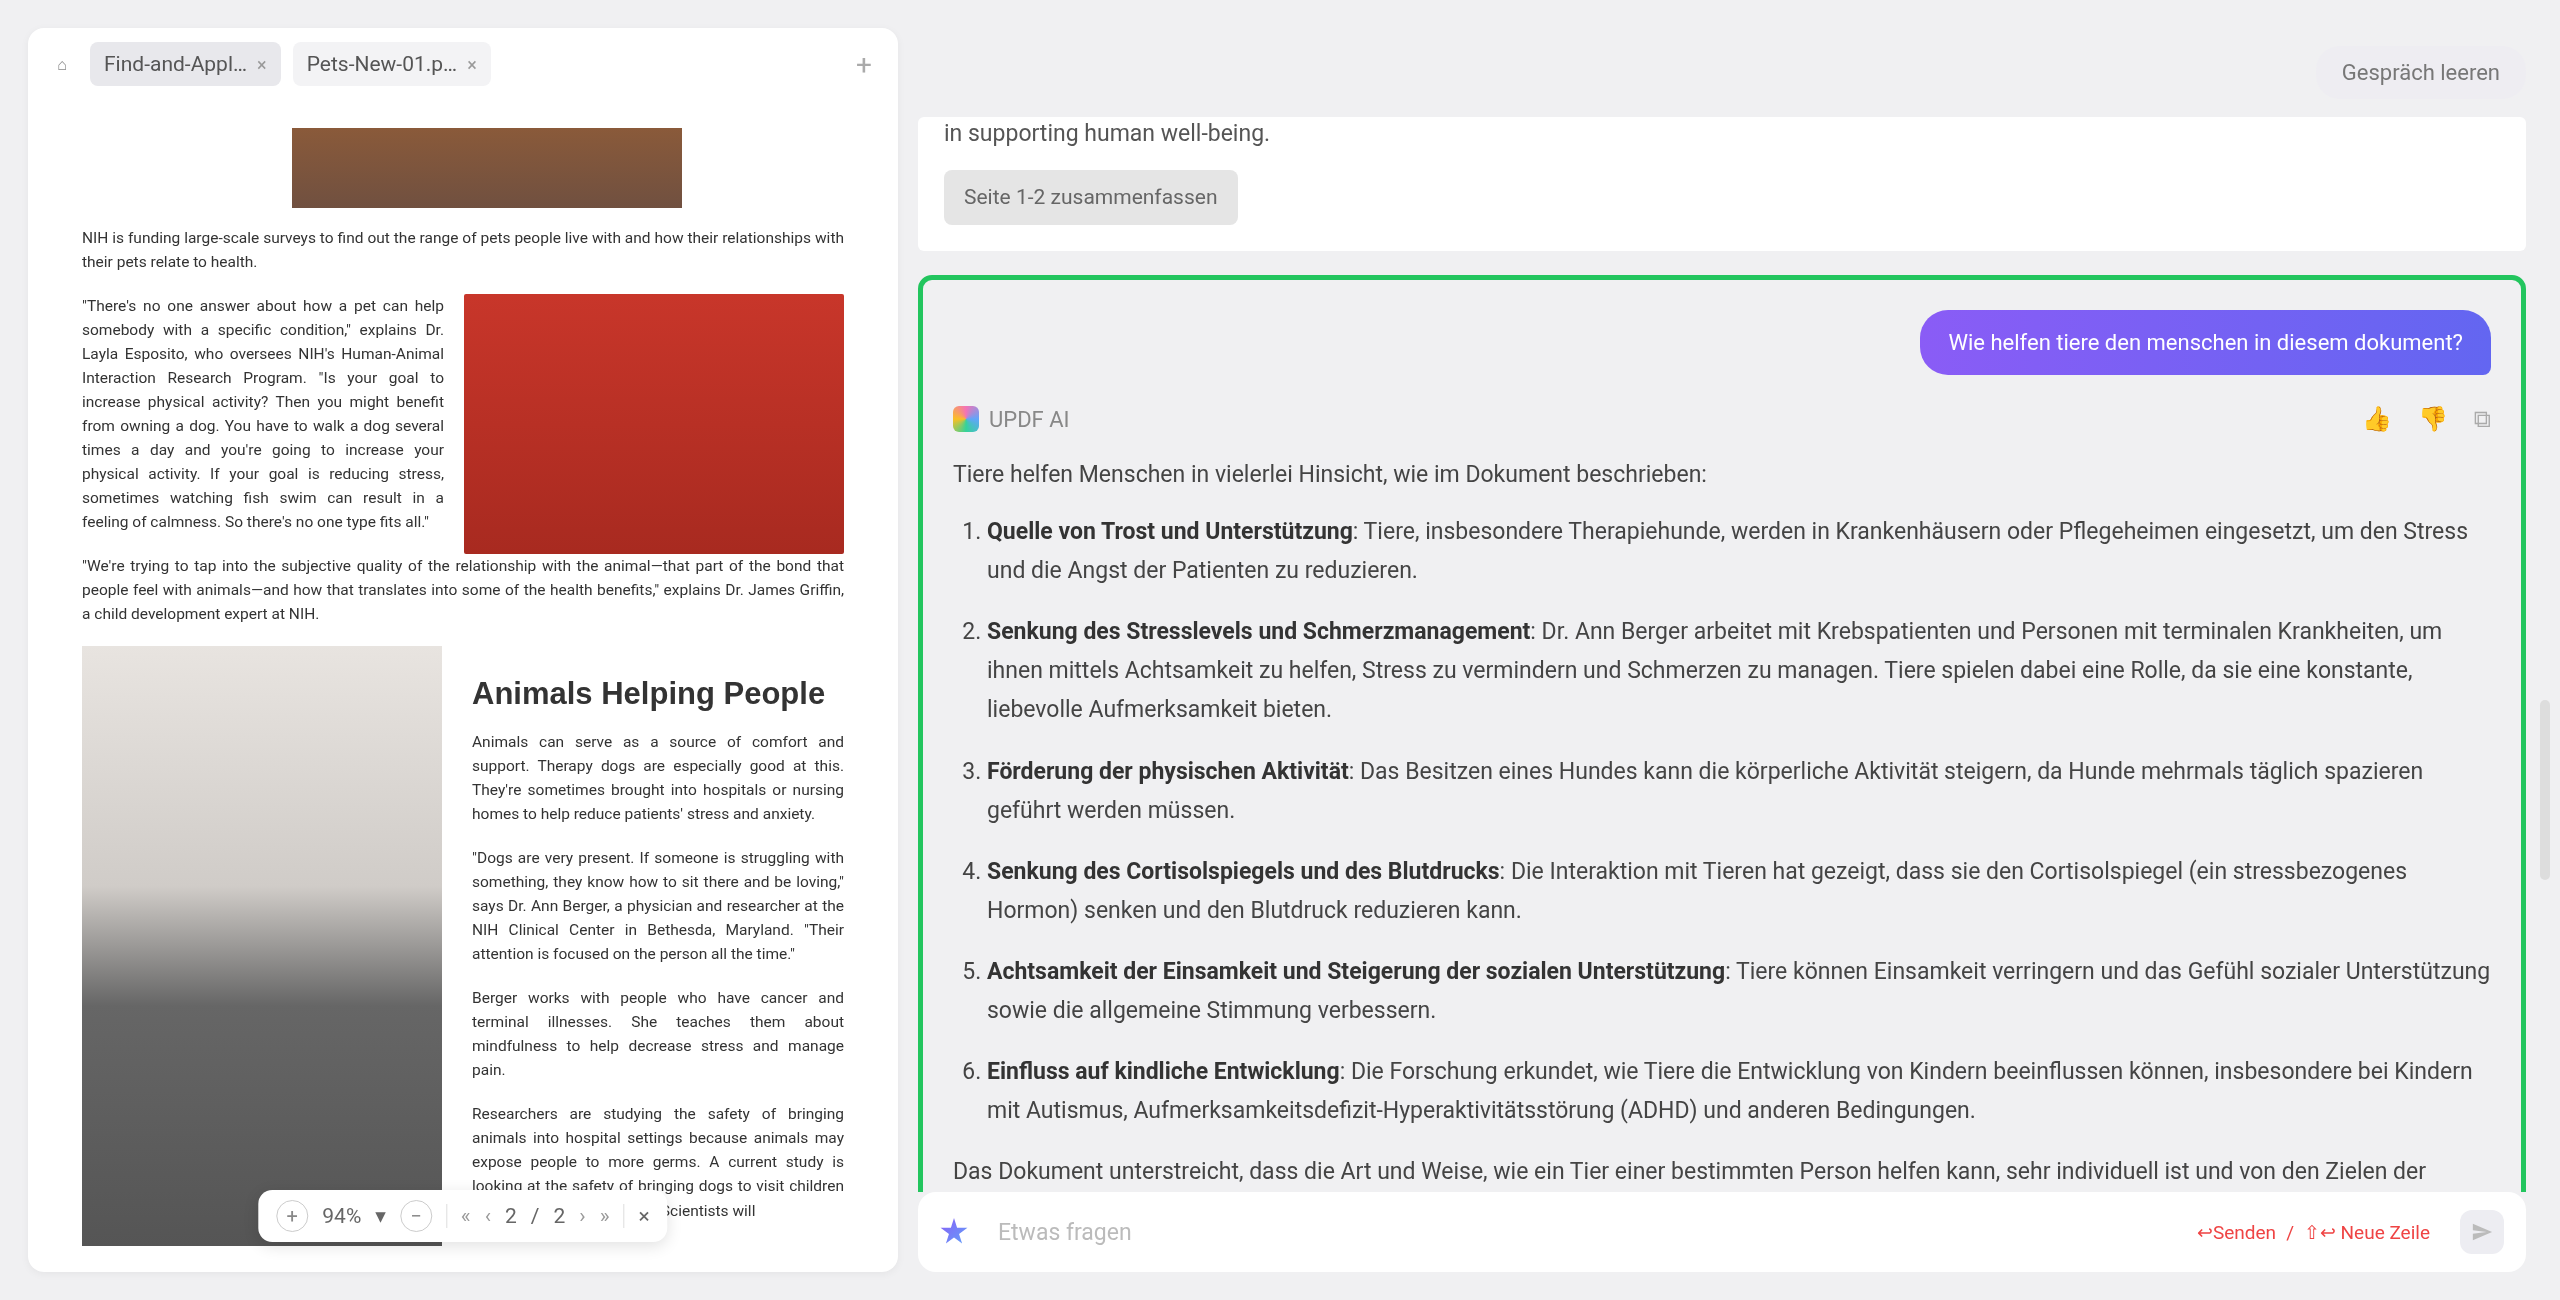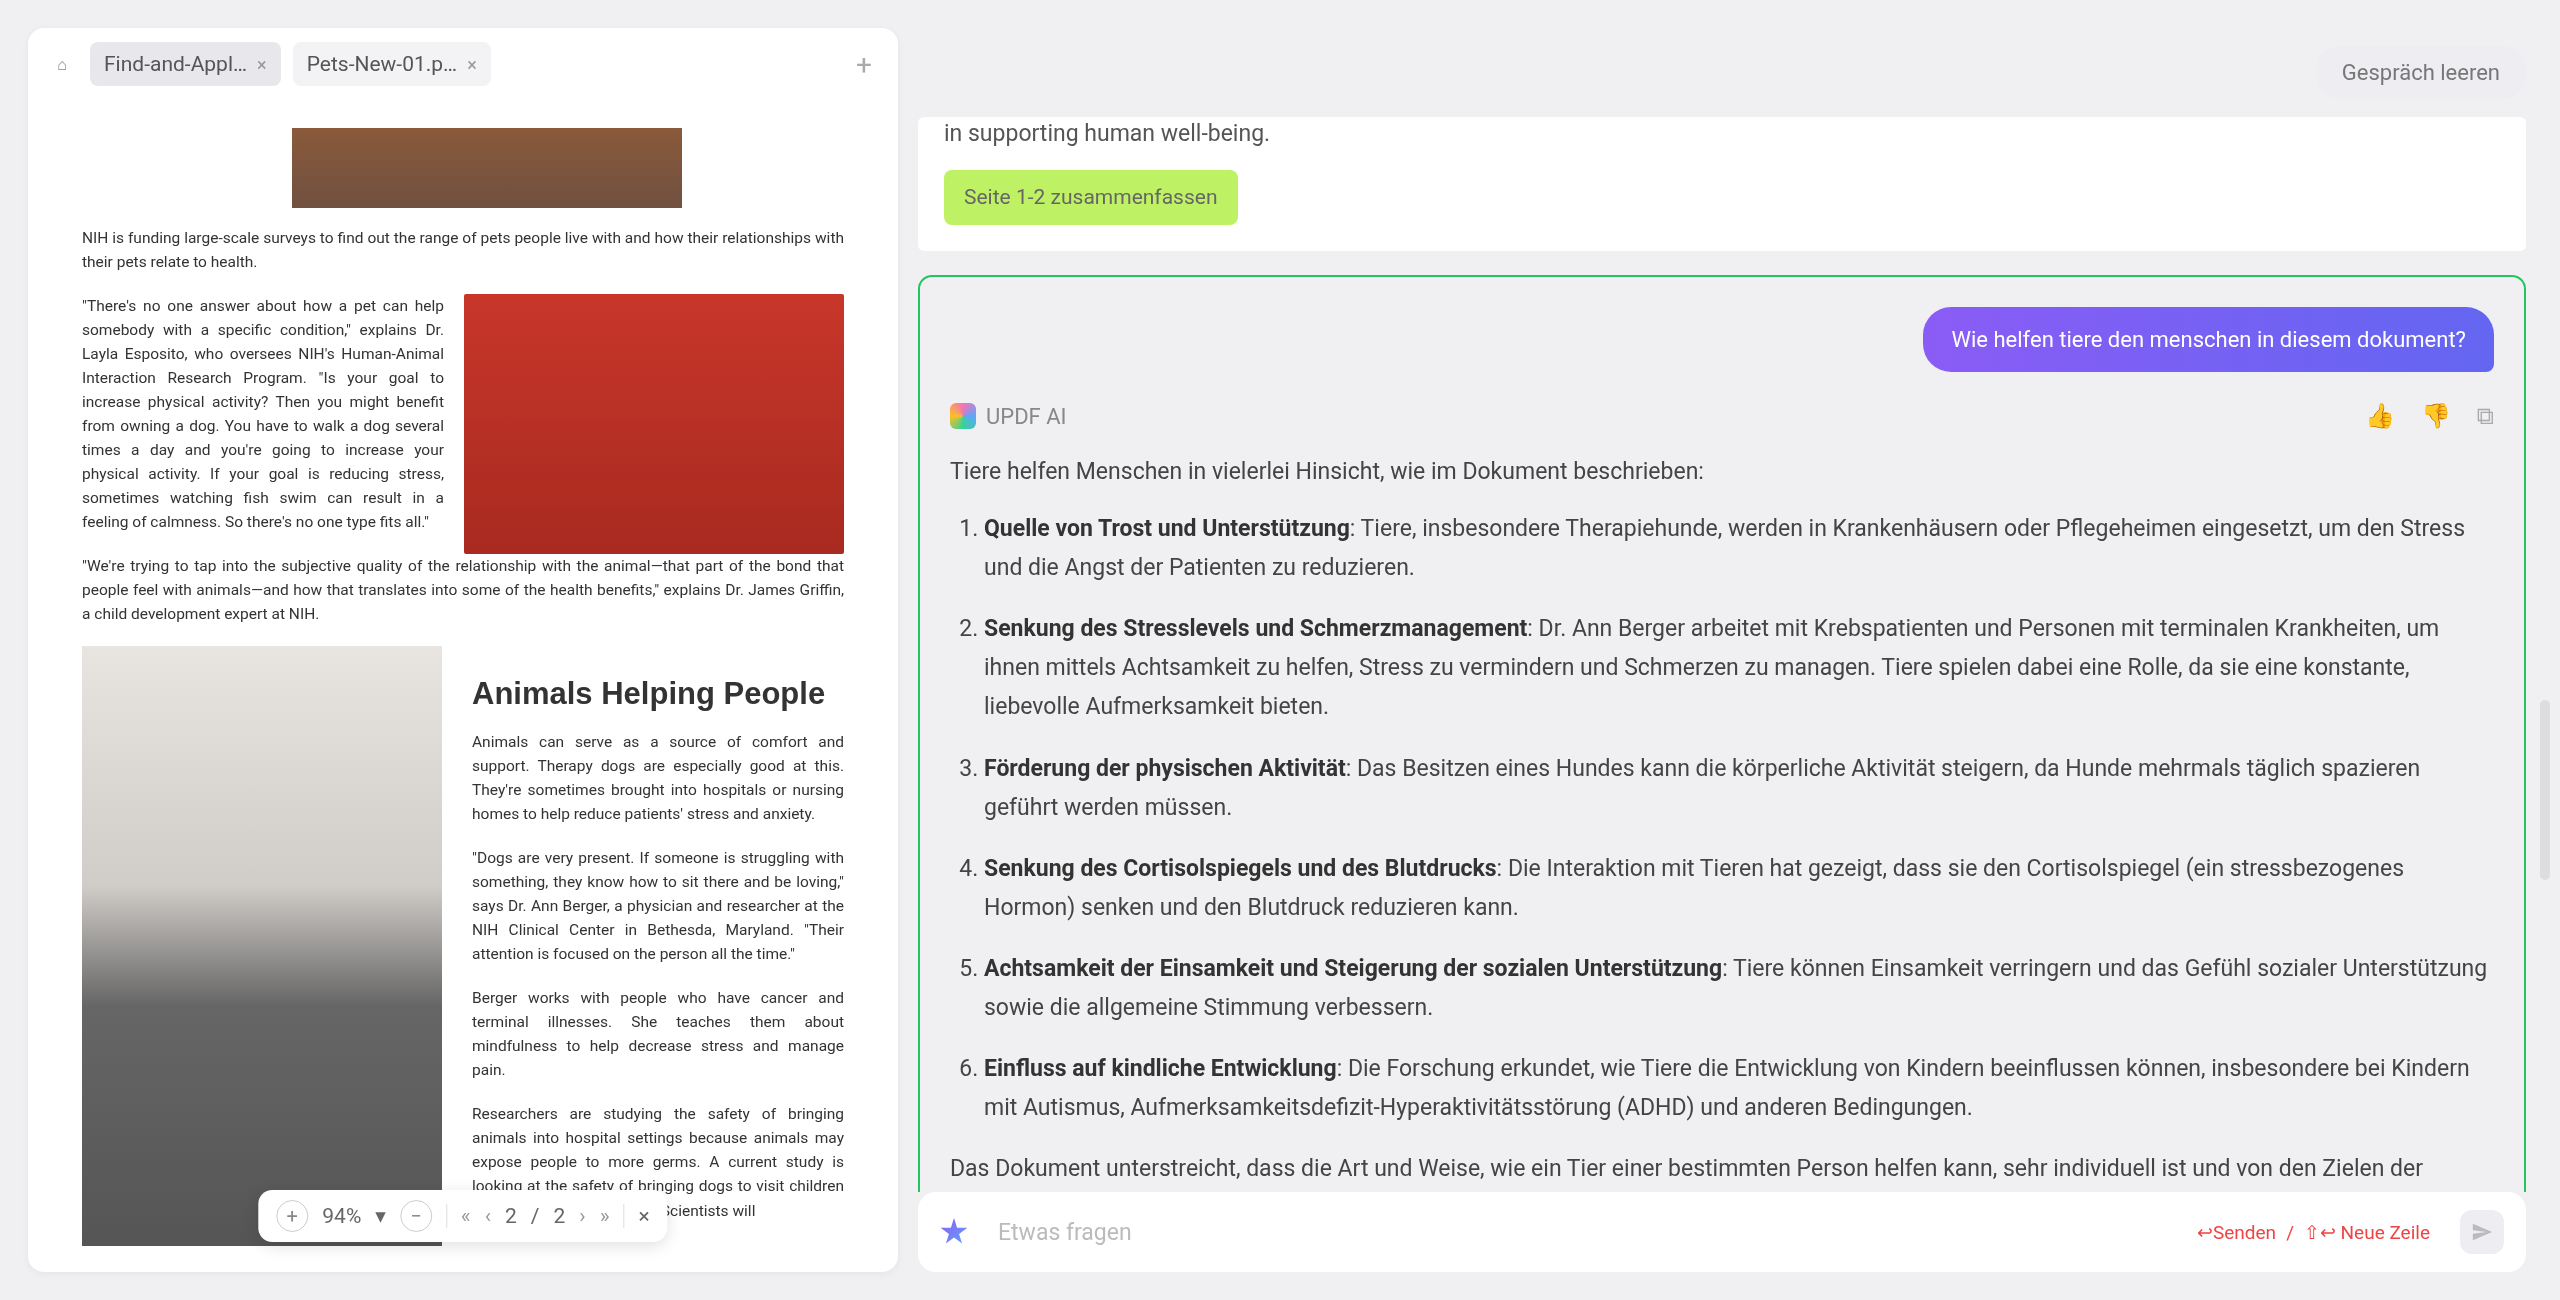--- a/index.html
+++ b/index.html
@@ -22,22 +22,22 @@
 .doc-page .col-wrap2{display:flex;gap:30px}
 .doc-page .img2{width:360px;height:600px;background:linear-gradient(#e8e4e0 0%,#d0ccc8 40%,#666 60%,#555 100%)}
 .zoom-bar{position:absolute;bottom:30px;left:50%;transform:translateX(-50%);background:#fff;border-radius:14px;box-shadow:0 4px 16px rgba(0,0,0,.12);display:flex;align-items:center;padding:10px 18px;gap:14px;font-size:21px;color:#666}
 .zoom-bar .zbtn{width:32px;height:32px;border:1.5px solid #ccc;border-radius:50%;display:flex;align-items:center;justify-content:center;color:#888;font-size:20px}
 .zoom-bar .sep{width:1px;height:24px;background:#ddd}
 .chat-panel{flex:1;display:flex;flex-direction:column;padding:28px 28px 28px 14px;position:relative}
 .chat-header{display:flex;justify-content:flex-end;padding:18px 6px}
 .clear-btn{background:#eeedf2;border-radius:24px;padding:14px 26px;font-size:22px;color:#777}
 .chat-body{flex:1;overflow:hidden;display:flex;flex-direction:column}
 .msg-prev{background:#fff;border-radius:6px;padding:0 26px 26px;margin:0 6px 24px;font-size:23px;line-height:1.5;color:#555}
-.chip{display:inline-block;background:#bef264;border-radius:8px;padding:12px 20px;margin-top:18px;font-size:21px;color:#666}
-.selected-block{border:2px solid #22c55e;border-radius:14px;padding:30px 30px 34px;margin:0 6px 24px}
+.chip{display:inline-block;background:#e5e5e5;border-radius:8px;padding:12px 20px;margin-top:18px;font-size:21px;color:#666}
+.selected-block{border:5px solid #22c55e;border-radius:14px;padding:30px 30px 34px;margin:0 6px 24px}
 .user-bubble{display:flex;justify-content:flex-end;margin-bottom:30px}
 .user-bubble>div{background:linear-gradient(90deg,#8a5cf6,#6366f1);color:#fff;padding:20px 28px;border-radius:28px;border-bottom-right-radius:8px;font-size:22px}
 .ai-header{display:flex;align-items:center;justify-content:space-between;margin-bottom:22px}
 .ai-left{display:flex;align-items:center;gap:10px;font-size:22px;color:#888}
 .ai-logo{width:26px;height:26px;border-radius:6px;background:conic-gradient(#f472b6,#60a5fa,#34d399,#fbbf24,#f472b6)}
 .ai-actions{display:flex;gap:26px;color:#aaa;font-size:24px}
 .ai-response{font-size:23px;line-height:1.7;color:#444}
 .ai-response .intro{margin-bottom:18px}
 .ai-response ol{padding-left:34px;margin-bottom:12px}
 .ai-response li{margin-bottom:22px}

